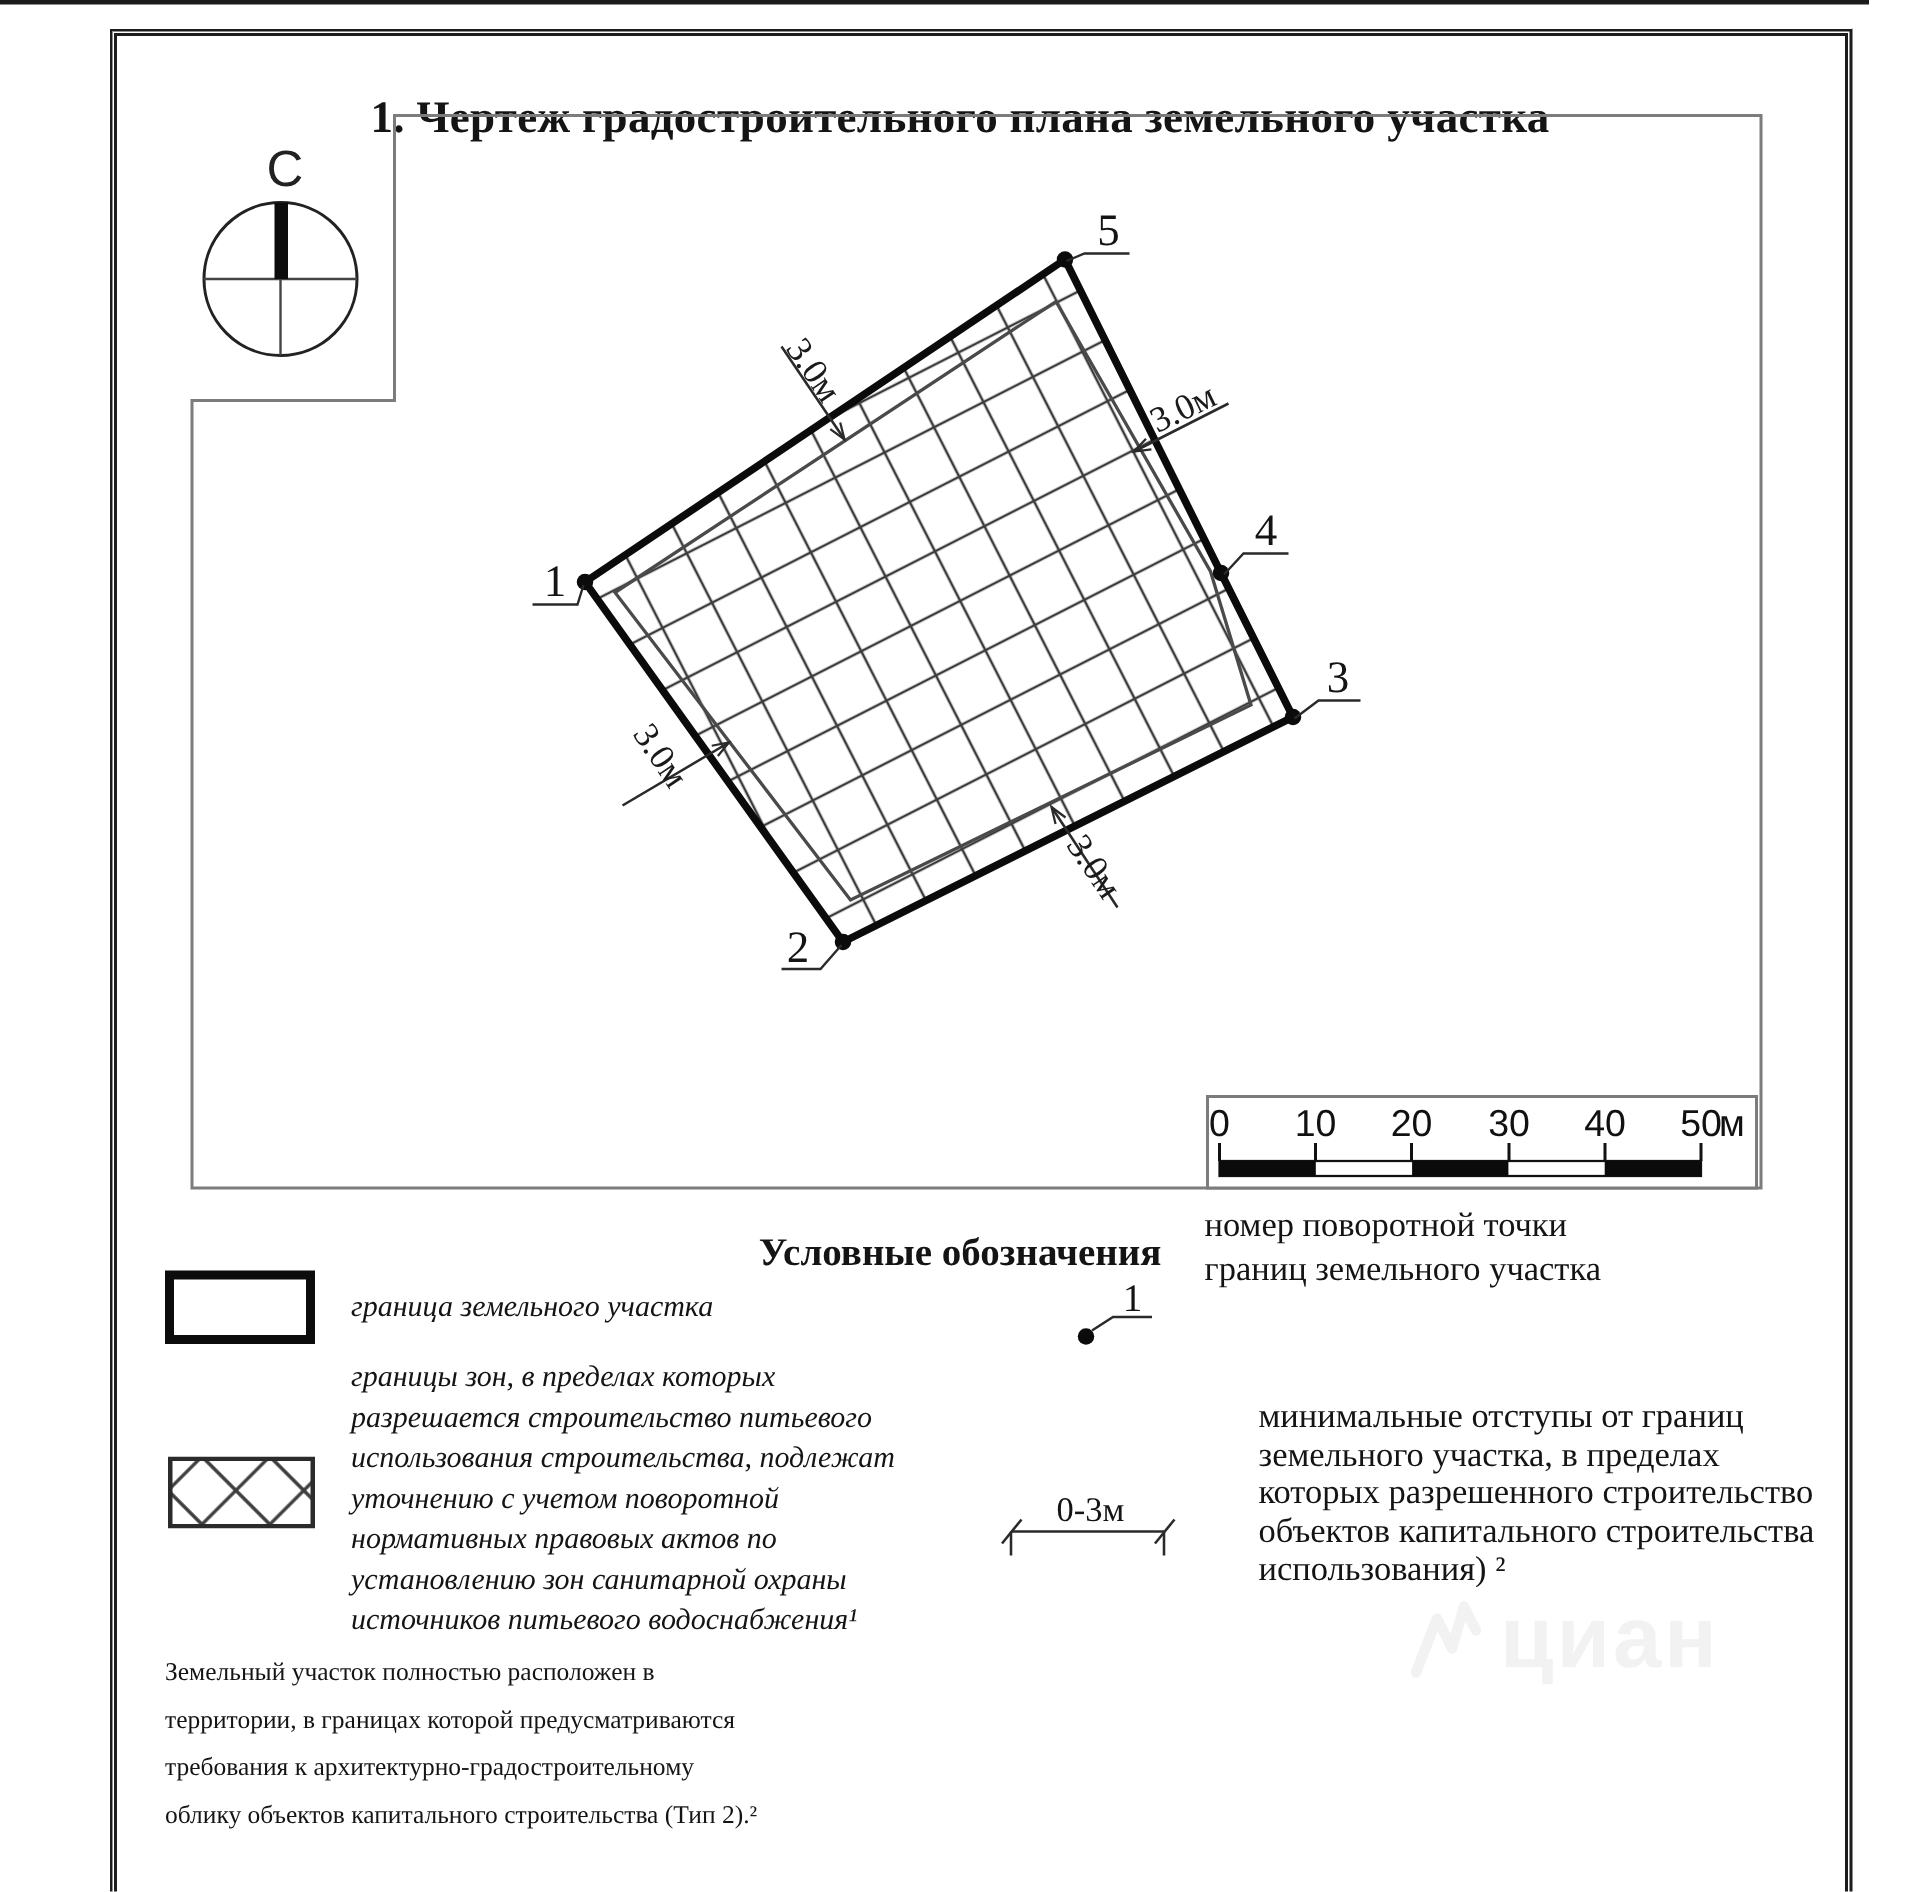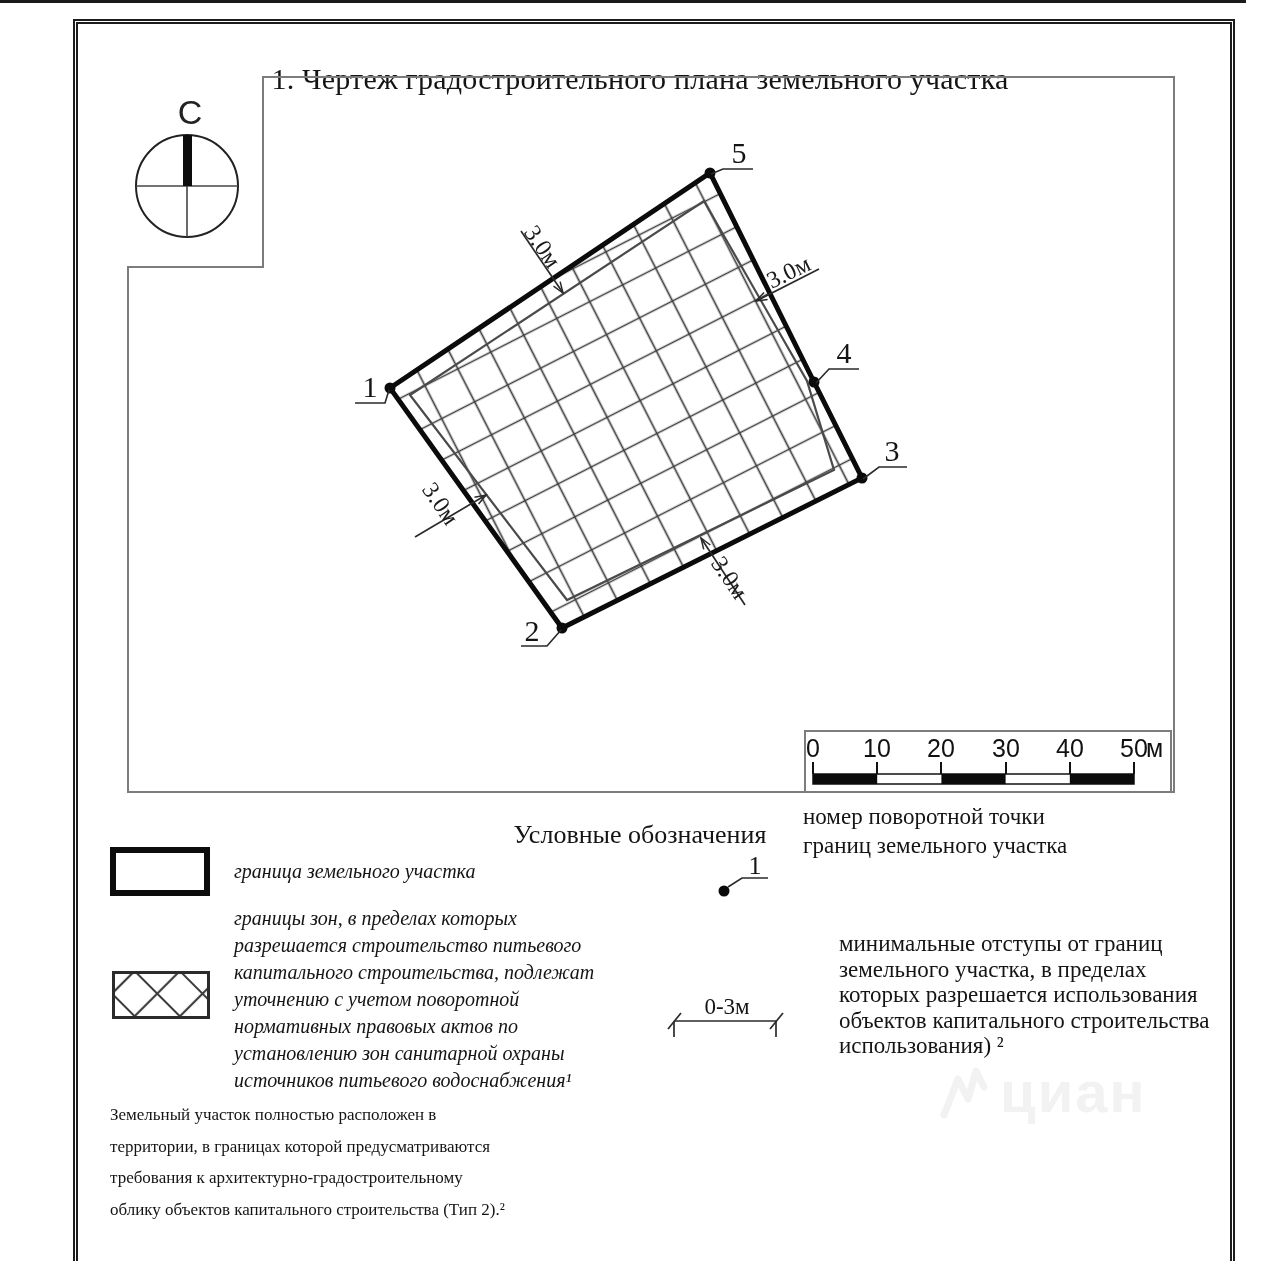--- a/index.html
+++ b/index.html
@@ -3,23 +3,23 @@
 <meta charset="utf-8">
 <style>
   html,body{margin:0;padding:0;background:#ffffff;}
   body{width:1280px;height:1261px;position:relative;overflow:hidden;
        font-family:"Liberation Serif",serif;color:#141414;}
   .abs{position:absolute;}
   .top-strip{left:0;top:0;width:1246px;height:3px;background:#1b1b1b;}
   .sheet{left:73px;top:19px;width:1162px;height:1242px;
          border:5px double #1c1c1c;border-bottom:none;box-sizing:border-box;}
   .page-title{left:0;top:42px;width:1280px;text-align:center;
-              font-size:30px;font-weight:normal;letter-spacing:.2px;}
+              font-size:30px;font-weight:bold;letter-spacing:.2px;}
   .legend-heading{left:2px;top:798px;width:1276px;text-align:center;
-                  font-size:26px;font-weight:normal;}
+                  font-size:26px;font-weight:bold;}
   .txt{font-size:20px;line-height:27px;white-space:nowrap;font-style:italic;}
   .txt-r1{font-size:23px;line-height:29px;white-space:nowrap;}
   .txt-r2{font-size:23px;line-height:25.5px;white-space:nowrap;margin-left:36px;}
   .note{font-size:17px;line-height:31.5px;white-space:nowrap;}
   .swatch-solid{left:110px;top:847px;width:100px;height:49px;
                 border:6px solid #0c0c0c;box-sizing:border-box;background:#fff;}
   .vlabel{font-family:"Liberation Serif",serif;font-size:30px;fill:#141414;}
   .dimlabel{font-family:"Liberation Serif",serif;font-size:24px;fill:#1a1a1a;}
   .scalenum{font-family:"Liberation Sans",sans-serif;font-size:25px;fill:#111;}
   .north{font-family:"Liberation Sans",sans-serif;font-size:34px;fill:#222;}
@@ -126,21 +126,21 @@
   <defs>
     <pattern id="lxh" width="32" height="32" patternUnits="userSpaceOnUse" patternTransform="rotate(45)">
       <path d="M0,16 H32 M16,0 V32" stroke="#3c3c3c" stroke-width="2.2" fill="none"></path>
     </pattern>
   </defs>
   <rect x="1.5" y="1.5" width="95" height="45" fill="url(#lxh)" stroke="#2b2b2b" stroke-width="3"></rect>
 </svg>
 <div class="abs" style="left:234px;top:905px">
   <div class="txt">границы зон, в пределах которых</div>
   <div class="txt">разрешается строительство питьевого</div>
-  <div class="txt">капитального строительства, подлежат</div>
+  <div class="txt">использования строительства, подлежат</div>
   <div class="txt">уточнению с учетом поворотной</div>
   <div class="txt">нормативных правовых актов по</div>
   <div class="txt">установлению зон санитарной охраны</div>
   <div class="txt">источников питьевого водоснабжения¹</div>
 </div>
 
 <svg class="abs" style="left:702px;top:840px" width="80" height="60" viewBox="0 0 80 60">
   <circle cx="22" cy="51" r="5.5" fill="#0b0b0b"></circle>
   <path d="M26,47 L40,38 H66" fill="none" stroke="#2a2a2a" stroke-width="1.6"></path>
   <text class="symnum" x="53" y="34" text-anchor="middle">1</text>
@@ -156,21 +156,21 @@
     <line x1="10" y1="37" x2="112" y2="37"></line>
     <line x1="10" y1="37" x2="10" y2="53"></line>
     <line x1="112" y1="37" x2="112" y2="53"></line>
     <line x1="4" y1="45" x2="17" y2="29"></line>
     <line x1="106" y1="45" x2="119" y2="29"></line>
   </g>
 </svg>
 <div class="abs" style="left:803px;top:931px">
   <div class="txt-r2">минимальные отступы от границ</div>
   <div class="txt-r2">земельного участка, в пределах</div>
-  <div class="txt-r2">которых разрешается использования</div>
+  <div class="txt-r2">которых разрешенного строительство</div>
   <div class="txt-r2">объектов капитального строительства</div>
   <div class="txt-r2">использования) ²</div>
 </div>
 
 <div class="abs" style="left:110px;top:1099px">
   <div class="note">Земельный участок полностью расположен в</div>
   <div class="note">территории, в границах которой предусматриваются</div>
   <div class="note">требования к архитектурно-градостроительному</div>
   <div class="note">облику объектов капитального строительства (Тип 2).²</div>
 </div>

